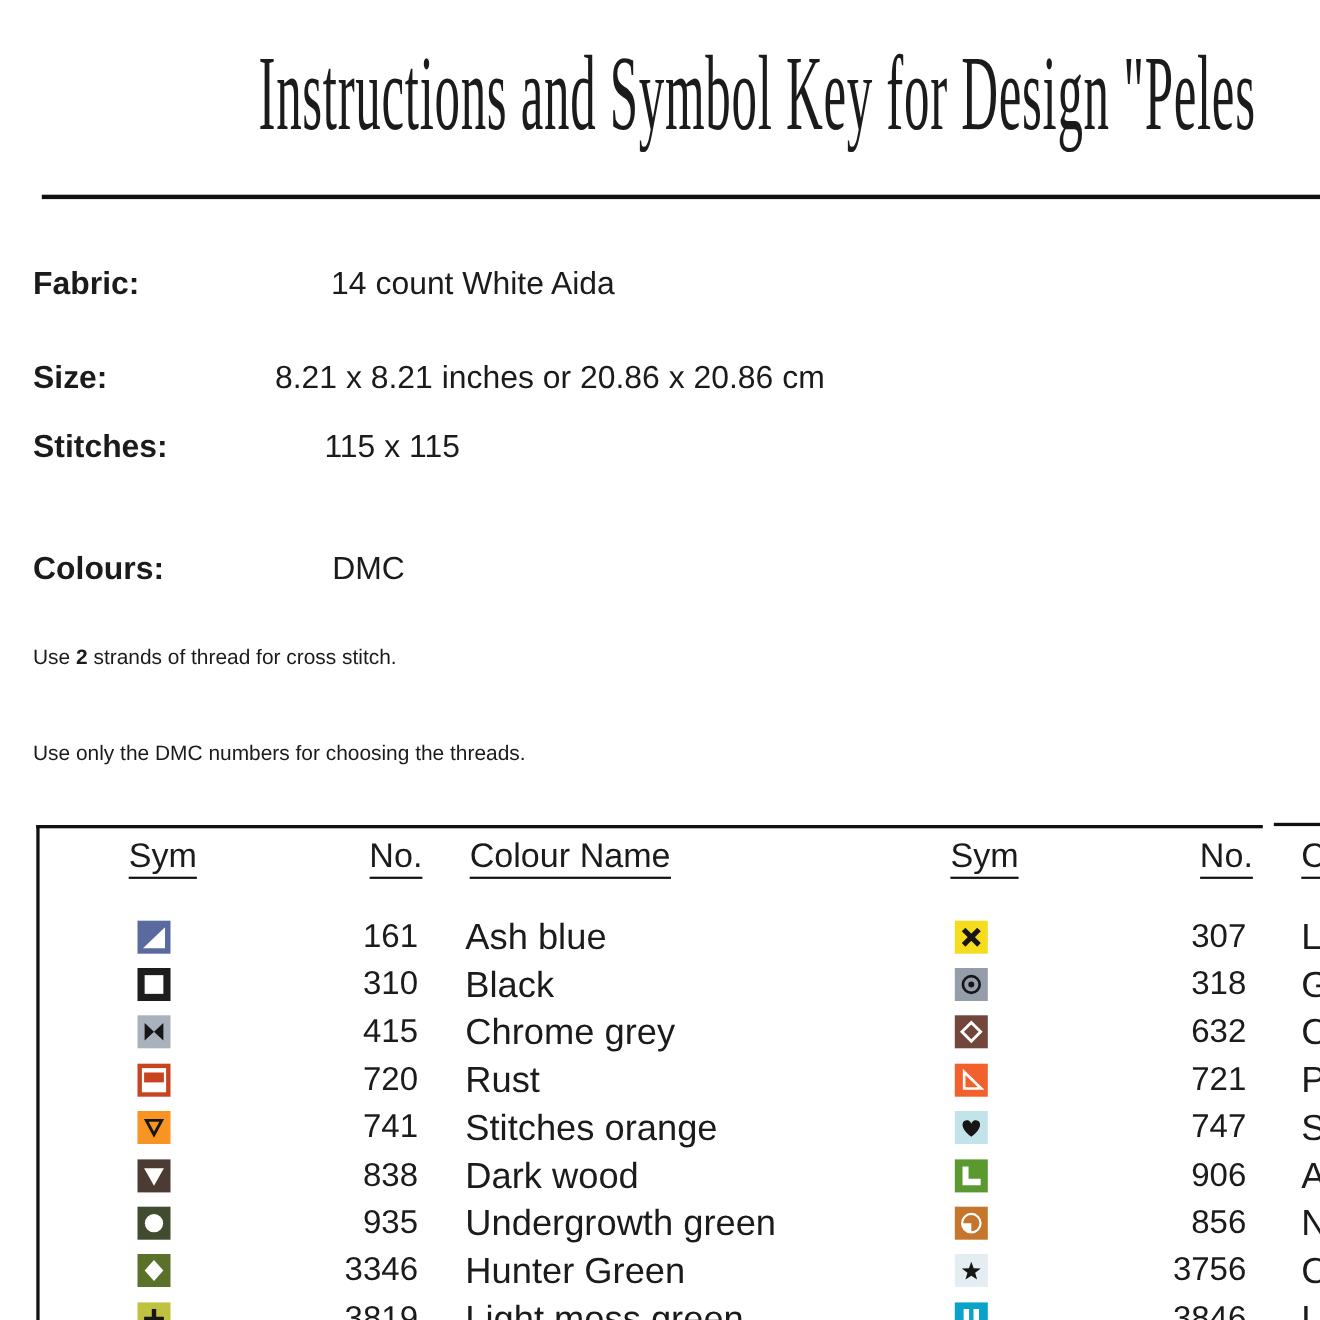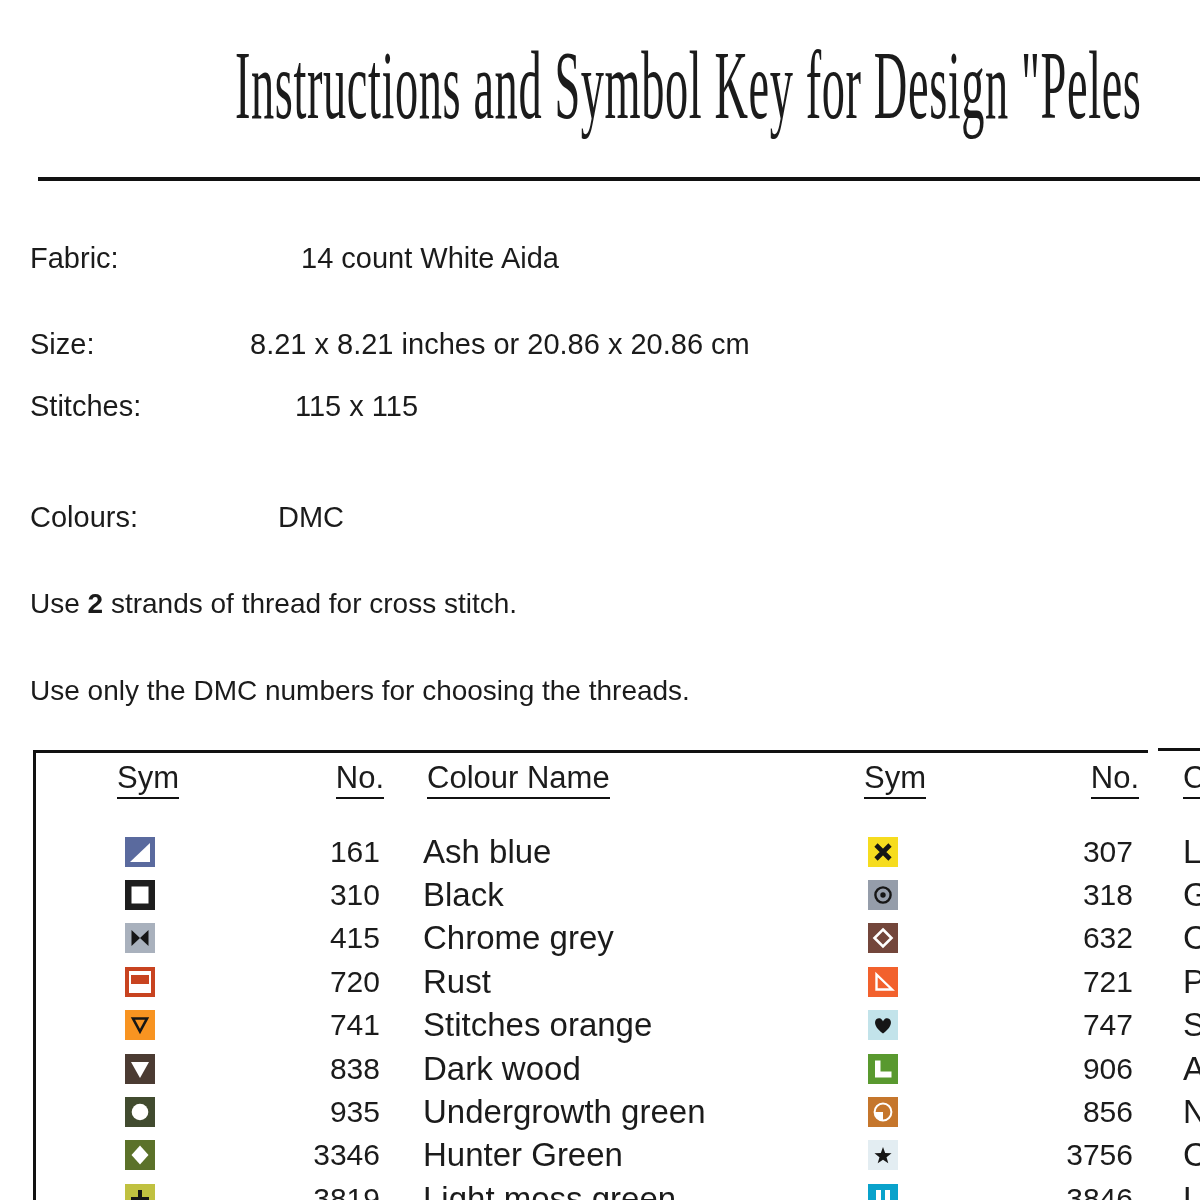--- a/index.html
+++ b/index.html
@@ -14,29 +14,29 @@
   .title{
     position:absolute;left:235px;top:30px;
     font-family:"Liberation Serif",serif;font-size:76px;font-weight:normal;
     white-space:nowrap;letter-spacing:1px;
     transform:scale(0.61,1.28);transform-origin:left top;
   }
   .divider{position:absolute;left:38px;top:177px;width:1162px;height:4px;background:#111}
 
   
   .spec{position:absolute;left:30px;width:1140px;height:36px;font-size:29px}
-  .spec .label{font-weight:normal}
+  .spec .label{font-weight:bold}
   .spec .value{position:absolute;top:0;white-space:nowrap}
   #spec-fabric{top:242px}   #spec-fabric .value{left:271px}
   #spec-size{top:328px}     #spec-size .value{left:220px}
   #spec-stitches{top:390px} #spec-stitches .value{left:265px}
-  #spec-colours{top:501px}  #spec-colours .value{left:248px}
-
-  
-  .note{position:absolute;left:30px;font-size:28px;white-space:nowrap}
+  #spec-colours{top:501px}  #spec-colours .value{left:272px}
+
+  
+  .note{position:absolute;left:30px;font-size:19px;white-space:nowrap}
   #note-strands{top:588px}
   #note-dmc{top:675px}
   .b{font-weight:bold}
 
   
   .tborder-top1{position:absolute;left:33px;top:750px;width:1115px;height:3px;background:#111}
   .tborder-top2{position:absolute;left:1158px;top:748px;width:42px;height:3px;background:#111}
   .tborder-left{position:absolute;left:33px;top:750px;width:3px;height:450px;background:#111}
 
   

